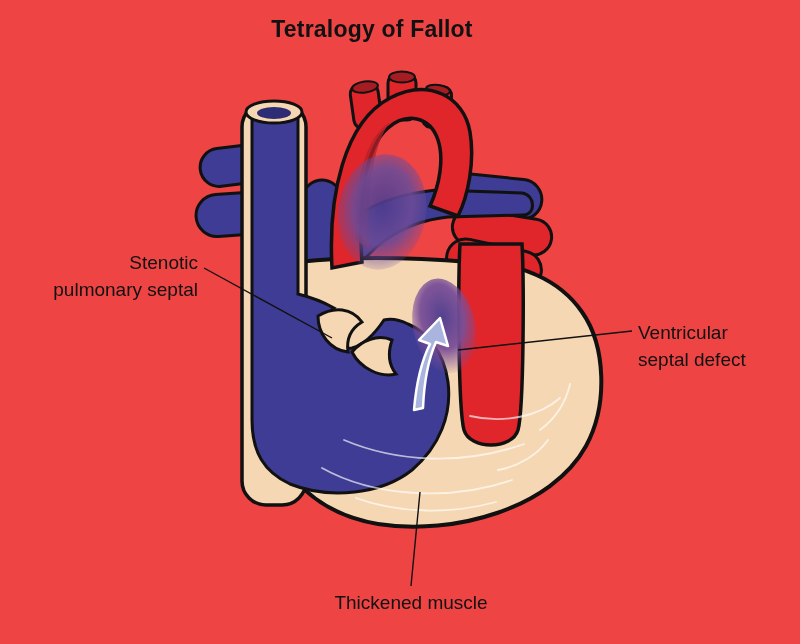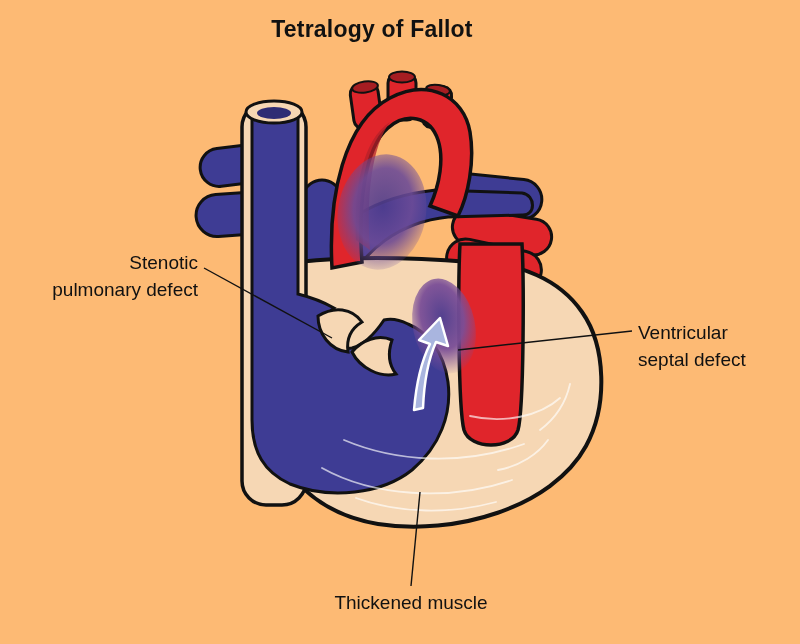--- a/index.html
+++ b/index.html
@@ -1,17 +1,17 @@
 <!DOCTYPE html>
 <html><head>
 <meta charset="utf-8">
 <style>
   html,body{margin:0;padding:0;background:#fff;}
   #stage{
-    position:relative;width:800px;height:644px;background:#fdba74;overflow:hidden;
+    position:relative;width:800px;height:644px;background:#ef4444;overflow:hidden;
     font-family:"Liberation Sans", sans-serif;color:#111;
   }
   #stage svg{position:absolute;left:0;top:0;}
   .title{
     position:absolute;left:0;top:16px;width:744px;text-align:center;
     font-size:23px;font-weight:700;letter-spacing:0.2px;
   }
   .lbl{position:absolute;font-size:19px;line-height:27px;}
   .lbl span{display:block;}
   .lbl-stenotic{left:40px;top:249px;width:158px;text-align:right;}
@@ -97,21 +97,21 @@
 
     <line x1="204" y1="268" x2="332" y2="338" stroke="#111" stroke-width="1.4"></line>
     <line x1="632" y1="331" x2="458" y2="350" stroke="#111" stroke-width="1.4"></line>
     <line x1="411" y1="586" x2="420" y2="492" stroke="#111" stroke-width="1.4"></line>
   </svg>
 
   <div class="title">Tetralogy of Fallot</div>
 
   <div class="lbl lbl-stenotic">
     <span>Stenotic</span>
-    <span>pulmonary defect</span>
+    <span>pulmonary septal</span>
   </div>
 
   <div class="lbl lbl-thick">
     <span>Thickened muscle</span>
   </div>
 
   <div class="lbl lbl-vsd">
     <span>Ventricular</span>
     <span>septal defect</span>
   </div>

